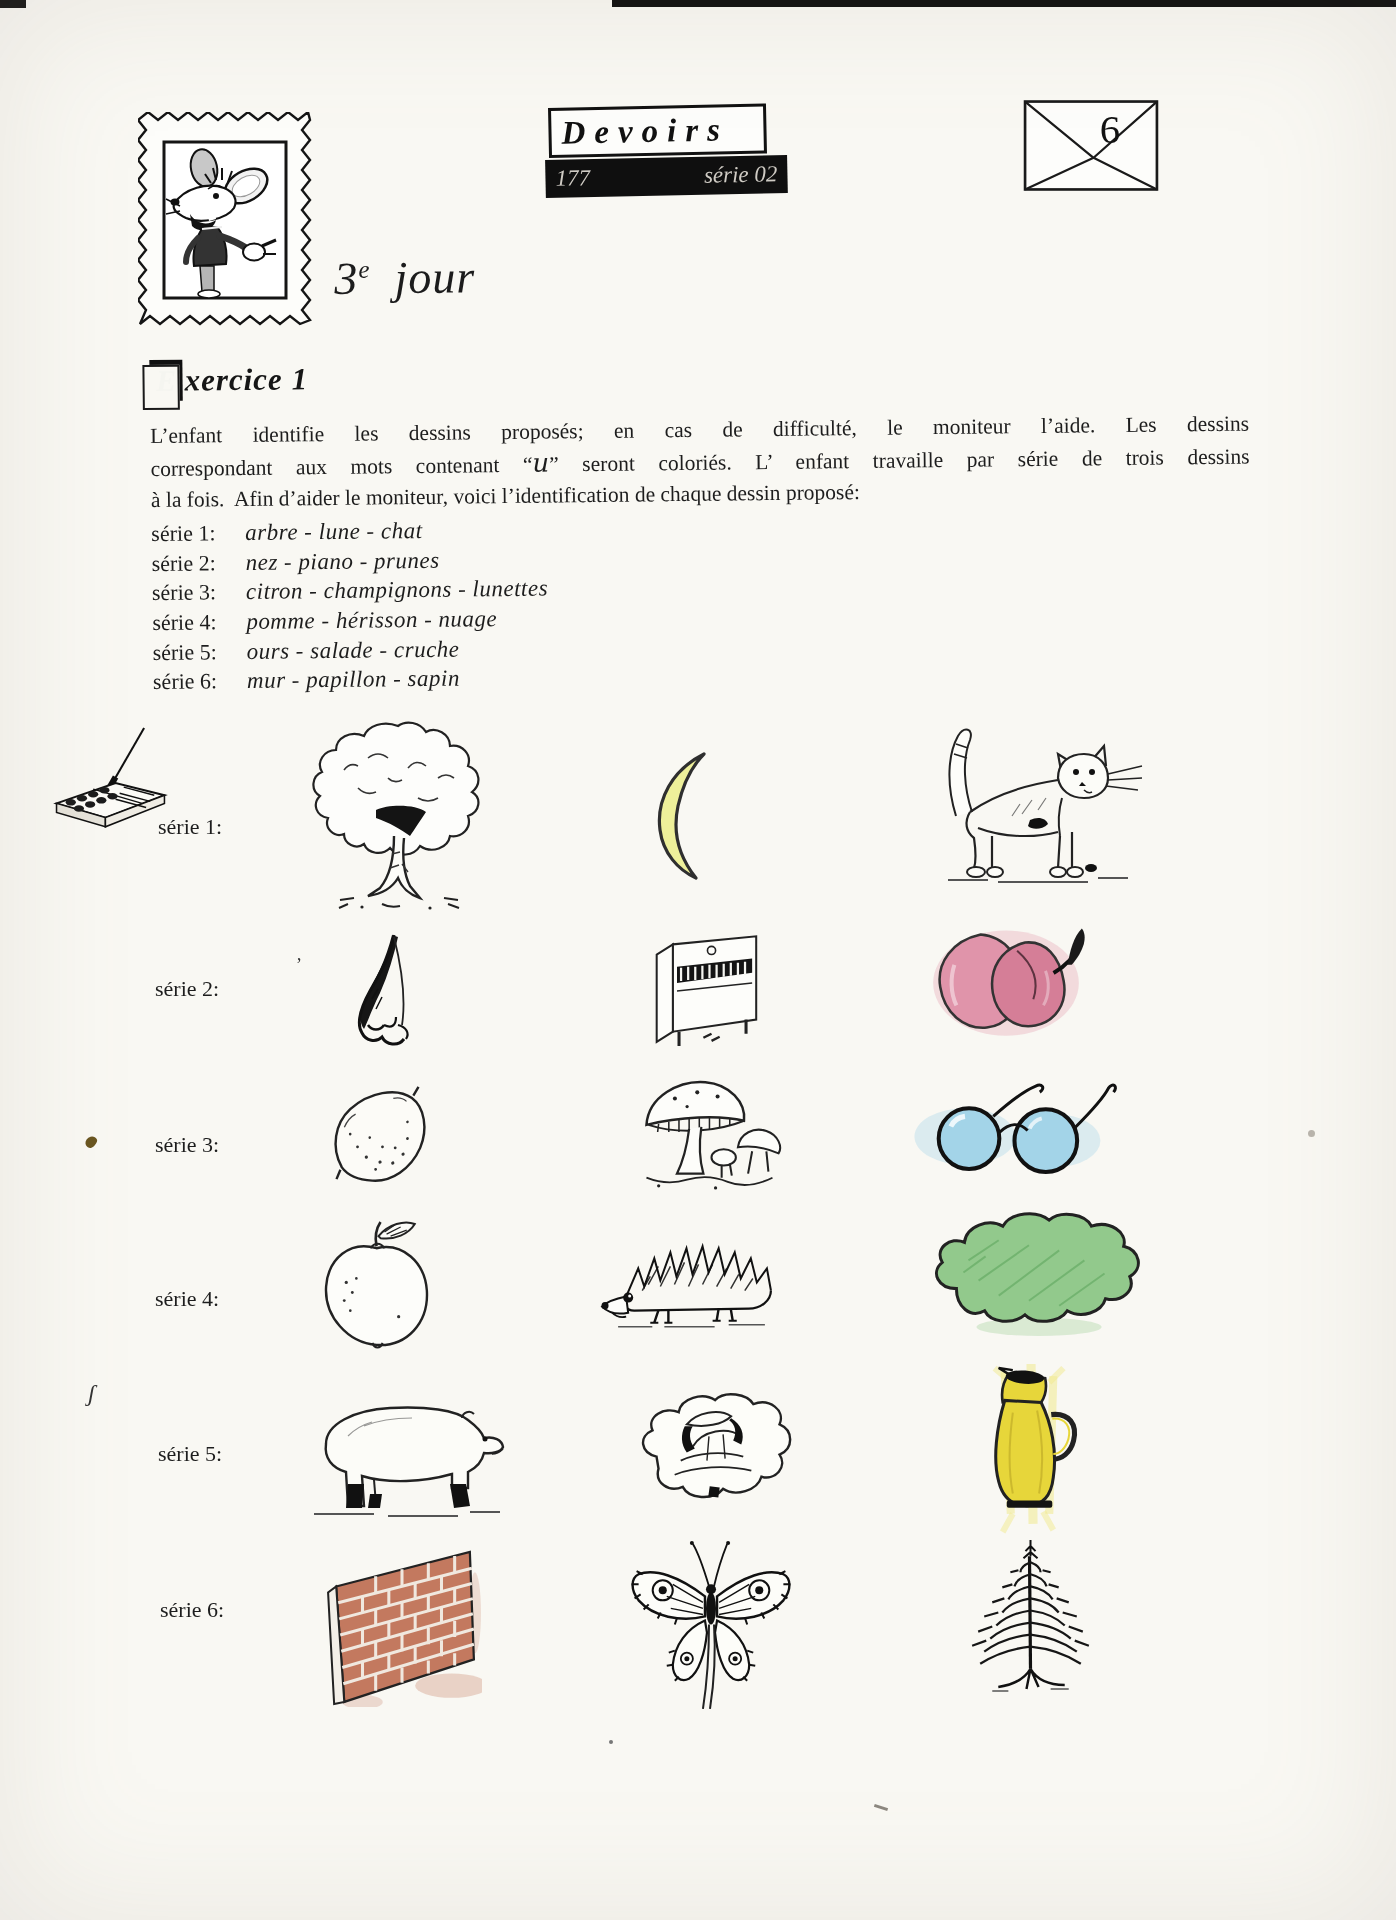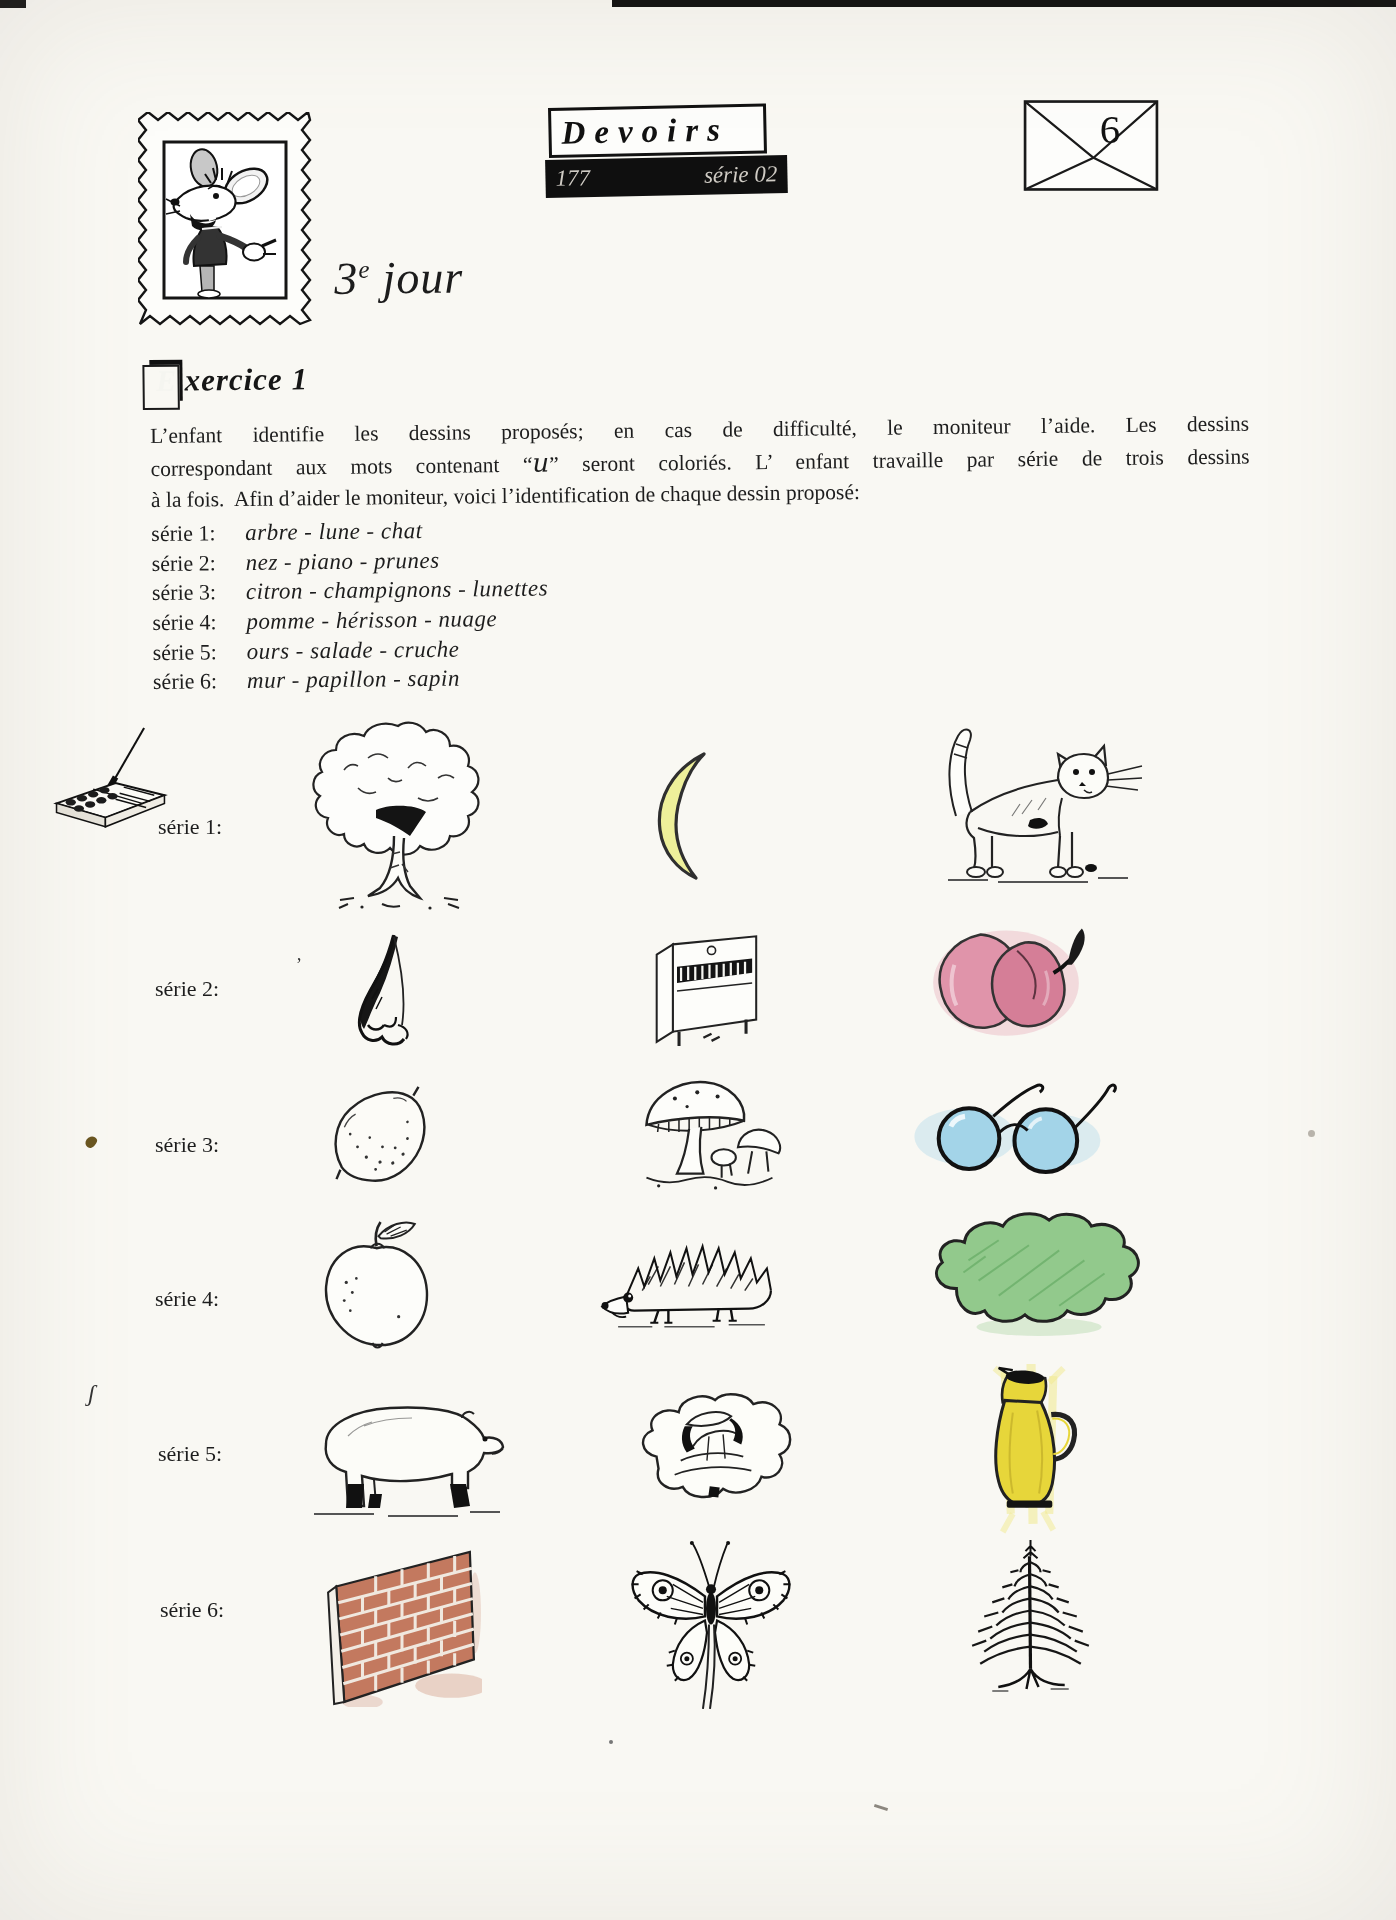--- a/index.html
+++ b/index.html
@@ -17,21 +17,21 @@
 
   
   .devoirs{left:548px;top:108px;width:218px;transform:rotate(-1.2deg);transform-origin:left top;}
   .devoirs-top{border:3px solid #111;background:#fdfdfb;height:44px;display:flex;align-items:center;
         padding-left:10px;font:italic 700 33px "Liberation Serif",serif;letter-spacing:9px;color:#111;}
   .devoirs-bar{margin-left:-4px;margin-top:2px;background:#0f0f0f;height:38px;width:222px;
         display:flex;align-items:center;justify-content:space-between;padding:0 10px;
         font:italic 23px "Liberation Serif",serif;color:#cfcbc4;}
   .day-title{left:336px;top:258px;font:italic 46px/1 "Liberation Serif",serif;color:#1c1c1c;letter-spacing:1px;}
   .day-sup{font-size:25px;vertical-align:super;margin-right:4px;}
-  .day-word{margin-left:8px;}
+  .day-word{margin-left:20px;}
 
   
   .exo-title{left:150px;top:360px;display:flex;align-items:center;}
   .exo-initial-box{position:relative;display:inline-flex;align-items:center;justify-content:center;
         width:33px;height:41px;background:#101010;z-index:1;}
   .exo-initial-box::before{content:"";position:absolute;left:-7px;top:5px;width:33px;height:41px;
         border:2px solid #1a1a1a;z-index:-1;background:#f9f8f3;}
   .exo-initial{font:italic 700 30px "Liberation Serif",serif;color:#f5f5f0;}
   .exo-rest{font:italic 700 31px "Liberation Serif",serif;color:#161616;margin-left:2px;letter-spacing:1px;}
 

